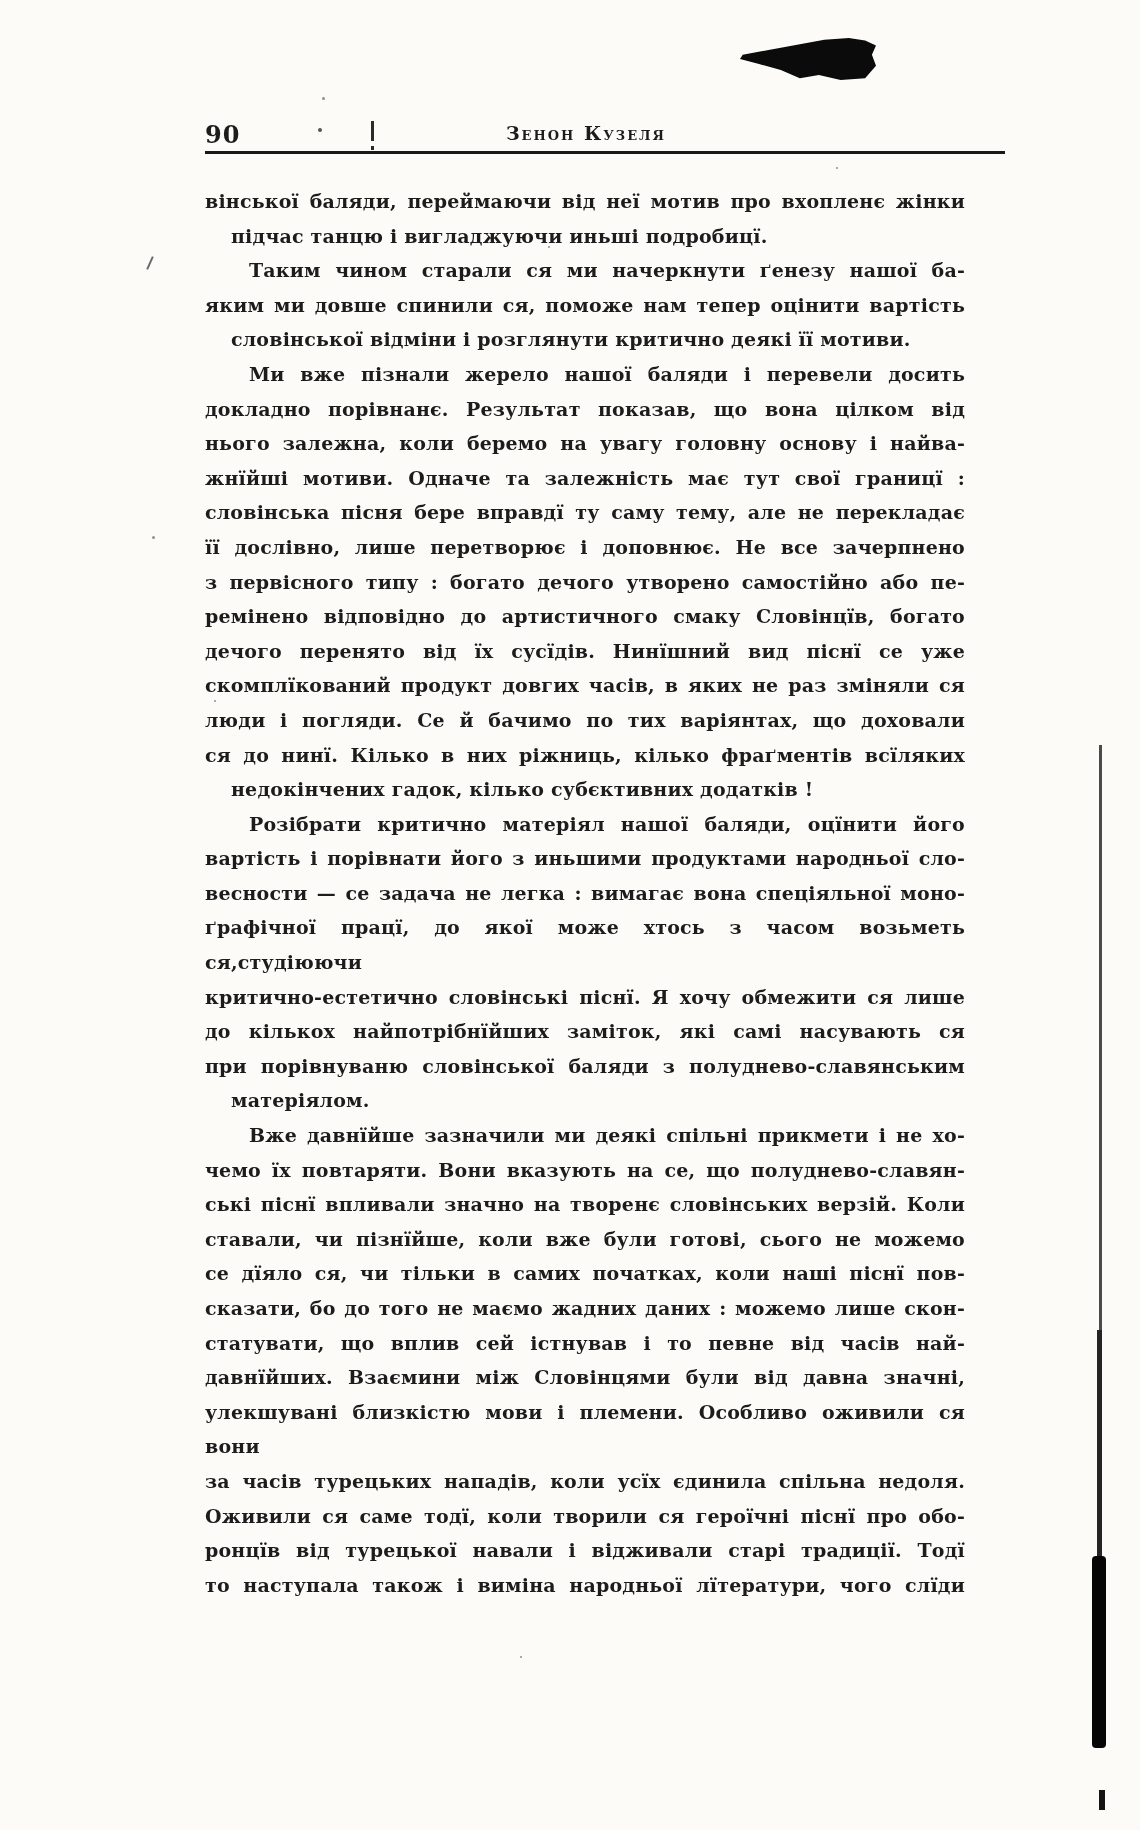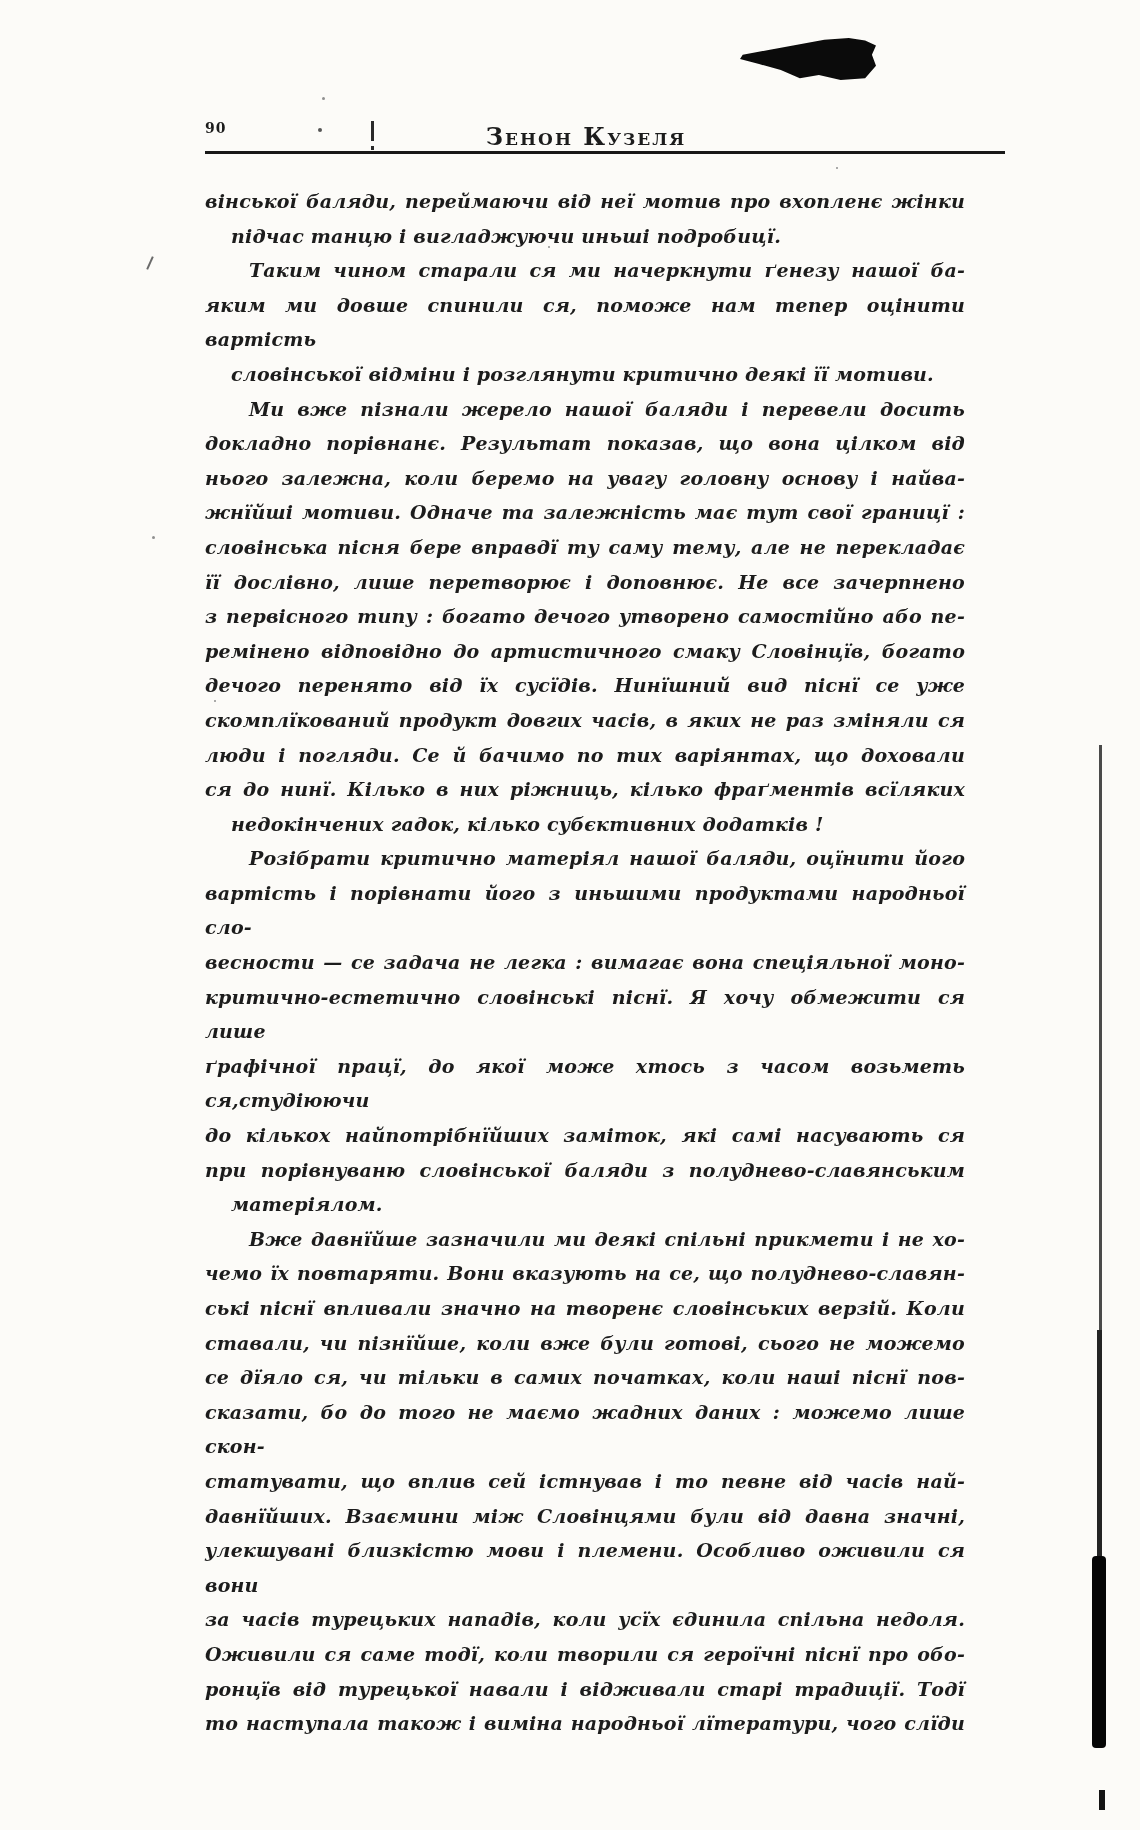--- a/index.html
+++ b/index.html
@@ -4,27 +4,27 @@
 <style>
   html,body{margin:0;padding:0;}
   body{
     width:1140px;height:1830px;position:relative;overflow:hidden;
     background:#fcfbf8;
     font-family:"DejaVu Serif", serif;
     color:#1c1c1c;
   }
   
   .page-header{position:absolute;left:205px;top:116px;width:762px;height:34px;}
-  .page-number{position:absolute;left:0;top:4px;font-size:14px;font-weight:bold;letter-spacing:1px;}
+  .page-number{position:absolute;left:0;top:4px;font-size:24px;font-weight:bold;letter-spacing:1px;}
   .running-title{position:absolute;left:0;right:0;top:6px;text-align:center;
-    font-size:24px;font-weight:bold;font-variant:small-caps;letter-spacing:2px;}
+    font-size:19px;font-weight:bold;font-variant:small-caps;letter-spacing:2px;}
   .header-rule{position:absolute;left:205px;top:151px;width:800px;height:3px;background:#181818;}
 
   
-  .text-block{position:absolute;left:205px;top:184px;width:760px;font-style:italic;}
+  .text-block{position:absolute;left:205px;top:184px;width:760px;}
   .line{
     font-size:19px;line-height:34.6px;font-weight:bold;letter-spacing:0.2px;
     text-align:justify;text-align-last:justify;
   }
   .line.endline{text-align-last:left;margin-left:26px;}
   .line.indent{text-indent:44px;}
 
   
   .ink-blot{position:absolute;left:740px;top:38px;width:136px;height:42px;background:#0b0b0b;
     clip-path:polygon(2% 40%,22% 28%,42% 16%,62% 4%,80% 0%,92% 6%,100% 18%,97% 40%,100% 66%,92% 96%,
@@ -63,22 +63,22 @@
     <div class="line">з первісного типу : богато дечого утворено самостійно або пе-</div>
     <div class="line">ремінено відповідно до артистичного смаку Словінцїв, богато</div>
     <div class="line">дечого перенято від їх сусїдів. Нинїшний вид піснї се уже</div>
     <div class="line">скомплїкований продукт довгих часів, в яких не раз зміняли ся</div>
     <div class="line">люди і погляди. Се й бачимо по тих варіянтах, що доховали</div>
     <div class="line">ся до нинї. Кілько в них ріжниць, кілько фраґментів всїляких</div>
     <div class="line endline">недокінчених гадок, кілько субєктивних додатків !</div>
     <div class="line indent">Розібрати критично матеріял нашої баляди, оцїнити його</div>
     <div class="line">вартість і порівнати його з иньшими продуктами народньої сло-</div>
     <div class="line">весности — се задача не легка : вимагає вона спеціяльної моно-</div>
+    <div class="line">ґрафічної працї, до якої може хтось з часом возьметь ся,студіюючи</div>
     <div class="line">критично-естетично словінські піснї. Я хочу обмежити ся лише</div>
-    <div class="line">ґрафічної працї, до якої може хтось з часом возьметь ся,студіюючи</div>
     <div class="line">до кількох найпотрібнїйших заміток, які самі насувають ся</div>
     <div class="line">при порівнуваню словінської баляди з полуднево-славянським</div>
     <div class="line endline">матеріялом.</div>
     <div class="line indent">Вже давнїйше зазначили ми деякі спільні прикмети і не хо-</div>
     <div class="line">чемо їх повтаряти. Вони вказують на се, що полуднево-славян-</div>
     <div class="line">ські піснї впливали значно на творенє словінських верзій. Коли</div>
     <div class="line">ставали, чи пізнїйше, коли вже були готові, сього не можемо</div>
     <div class="line">се дїяло ся, чи тільки в самих початках, коли наші піснї пов-</div>
     <div class="line">сказати, бо до того не маємо жадних даних : можемо лише скон-</div>
     <div class="line">статувати, що вплив сей істнував і то певне від часів най-</div>

